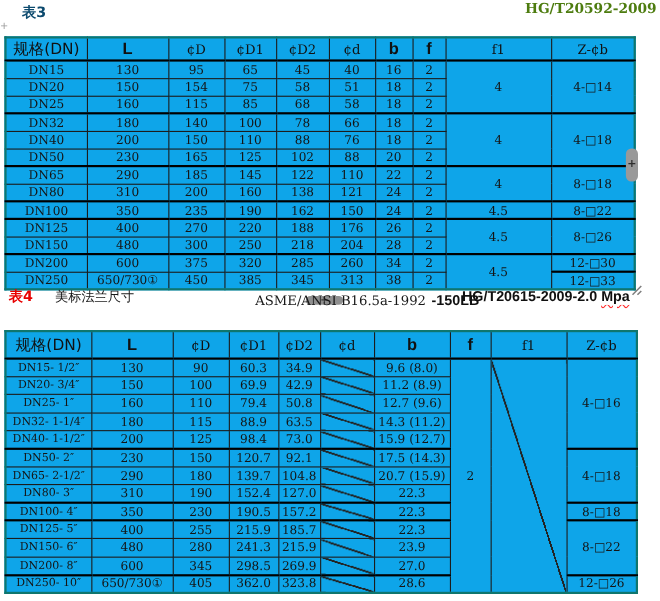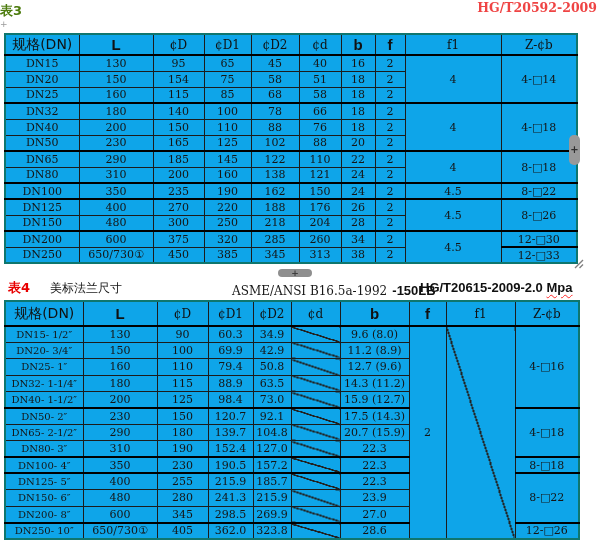--- a/index.html
+++ b/index.html
@@ -1,26 +1,26 @@
 <!DOCTYPE html>
 <html><head>
 <meta charset="utf-8">
 <style>
   * { margin:0; padding:0; box-sizing:border-box; }
   body { background:#fff; }
   .page { position:relative; width:600px; height:546px; background:#ffffff; overflow:hidden;
           font-family:"DejaVu Serif","DejaVu Sans",serif; color:#111; }
 
   
-  .t3-label { position:absolute; left:0; top:2px; font:bold 13px "DejaVu Sans",sans-serif; color:#4d7c0f; }
+  .t3-label { position:absolute; left:20px; top:2px; font:bold 13px "DejaVu Sans",sans-serif; color:#0c4a6e; }
   .t3-right { position:absolute; right:3px; top:0; display:flex; align-items:baseline; white-space:nowrap; }
-  .t3-std   { font:bold 12.5px "DejaVu Serif",serif; color:#ef4444; }
+  .t3-std   { font:bold 12.5px "DejaVu Serif",serif; color:#4d7c0f; }
   .t3-pn    { font:bold 16px "Liberation Sans",sans-serif; color:#101010; }
 
-  .t4-titlebar { position:absolute; left:0; top:279px; width:520px; height:18px; }
+  .t4-titlebar { position:absolute; left:0; top:261px; width:520px; height:18px; }
   .t4-label    { position:absolute; left:8px; top:0; font:bold 13px "DejaVu Sans",sans-serif; color:#e80000; }
   .t4-subtitle { position:absolute; left:34px; top:1px; font:12px "DejaVu Sans",sans-serif; color:#181818;margin-left:16px; }
   .t4-asme     { position:absolute; left:232px; top:1px; white-space:nowrap; }
   .t4-asme-code  { font:12px "DejaVu Serif",serif; color:#181818; }
   .t4-asme-class { font:bold 13px "Liberation Sans",sans-serif; color:#101010; }
   .t4-hg       { position:absolute; left:420px; top:1px; white-space:nowrap;
                  font:bold 13px "Liberation Sans",sans-serif; color:#101010; }
   .wavy { text-decoration:underline; text-decoration-style:wavy; text-decoration-color:#ff2a2a;
           text-decoration-thickness:1px; text-underline-offset:2px; }
 

